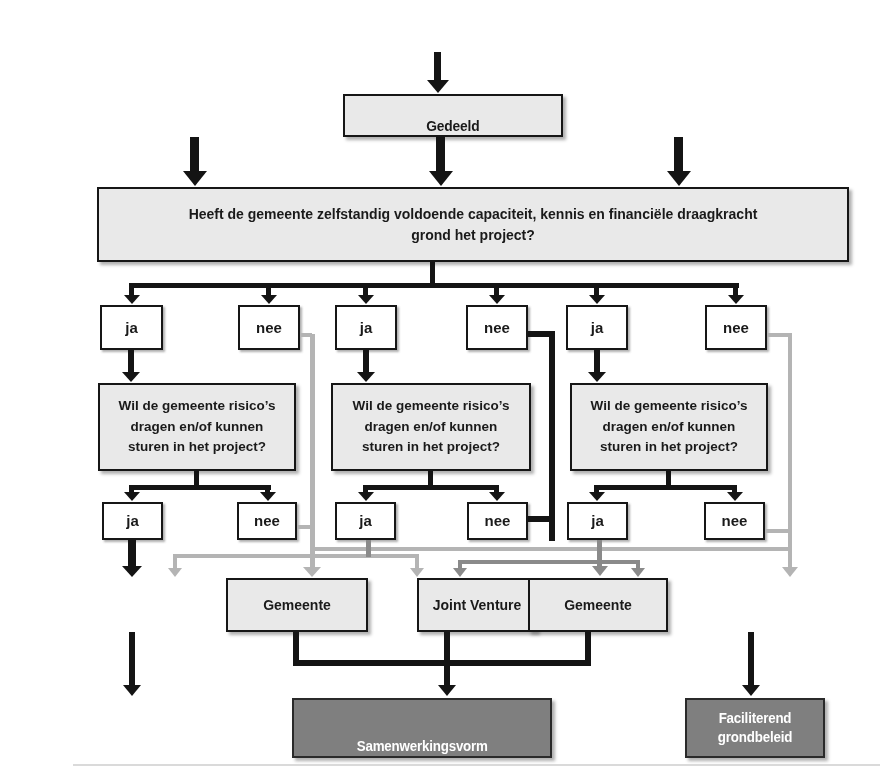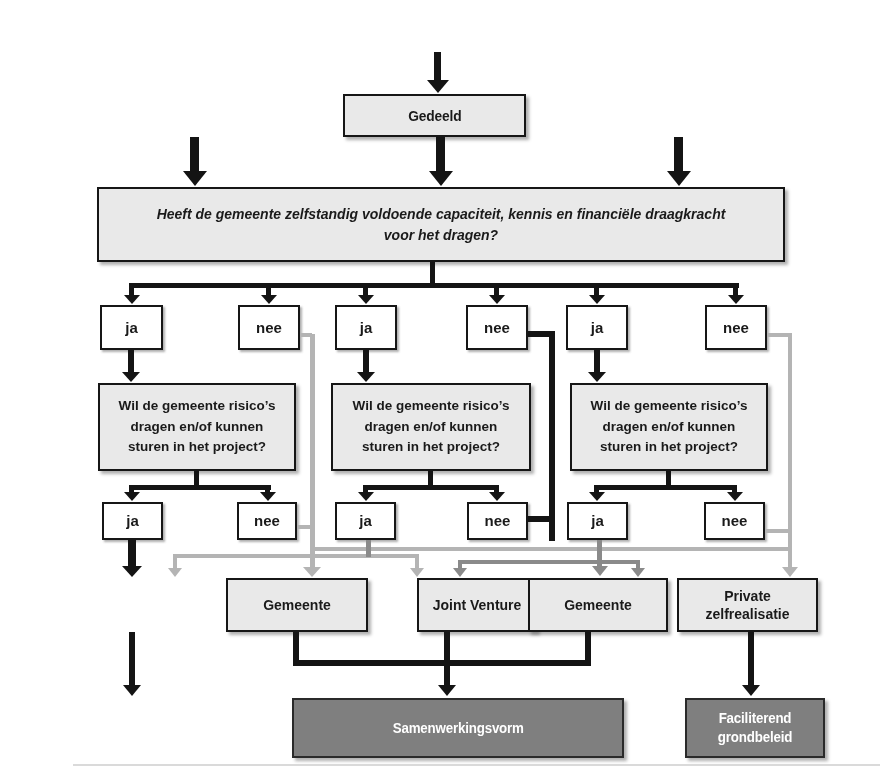--- a/index.html
+++ b/index.html
@@ -21,27 +21,27 @@
   .qlines div{display:block;}
   .line{position:absolute;}
   .ah{position:absolute;width:0;height:0;}
 </style>
 </head>
 <body>
 
 <div id="canvas">
 
 
-  <div class="box light" style="left:343px;top:94px;width:183px;height:43px;font-size:15px;">
+  <div class="box light" style="left:343px;top:94px;width:220px;height:43px;font-size:15px;align-items:flex-end;">
     <span class="cond">Gedeeld</span>
   </div>
 
-  <div class="box light qlines" style="left:97px;top:187px;width:688px;height:75px;font-size:14px;flex-direction:column;line-height:1.5;font-style:italic;">
+  <div class="box light qlines" style="left:97px;top:187px;width:752px;height:75px;font-size:14px;flex-direction:column;line-height:1.5;">
     <div>Heeft de gemeente zelfstandig voldoende capaciteit, kennis en financiële draagkracht</div>
-    <div>voor het dragen?</div>
+    <div>grond het project?</div>
   </div>
 
   <div class="box answer" style="left:100px;top:305px;width:63px;height:45px;">
       <span>ja</span>
     </div>
   <div class="box answer" style="left:238px;top:305px;width:62px;height:45px;">
       <span>nee</span>
     </div>
   <div class="box answer" style="left:335px;top:305px;width:62px;height:45px;">
       <span>ja</span>
@@ -93,25 +93,22 @@
 
   <div class="box light" style="left:226px;top:578px;width:142px;height:54px;font-size:14px;">
     <span>Gemeente</span>
     </div>
   <div class="box light" style="left:377px;top:578px;width:120px;height:54px;font-size:14px;margin-left:40px;">
     <span>Joint Venture</span>
     </div>
   <div class="box light" style="left:528px;top:578px;width:140px;height:54px;font-size:14px;">
     <span>Gemeente</span>
     </div>
-  <div class="box light" style="left:677px;top:578px;width:141px;height:54px;font-size:14px;padding:0 10px;">
-    <span>Private zelfrealisatie</span>
-    </div>
 
-  <div class="box dark" style="left:292px;top:698px;width:332px;height:60px;font-size:14.5px;">
+  <div class="box dark" style="left:292px;top:698px;width:260px;height:60px;font-size:14.5px;align-items:flex-end;">
     <span class="cond">Samenwerkingsvorm</span>
     </div>
   <div class="box dark" style="left:685px;top:698px;width:140px;height:60px;font-size:14.5px;padding:0 14px;">
     <span class="cond">Faciliterend grondbeleid</span>
     </div>
 
 <div class="line" style="left: 434px; top: 52px; width: 7px; height: 29px; background: rgb(20, 20, 20);"></div>
     <div class="line" style="left: 190px; top: 137px; width: 9px; height: 36px; background: rgb(20, 20, 20);"></div>
     <div class="line" style="left: 436px; top: 137px; width: 9px; height: 36px; background: rgb(20, 20, 20);"></div>
     <div class="line" style="left: 674px; top: 137px; width: 9px; height: 36px; background: rgb(20, 20, 20);"></div>

